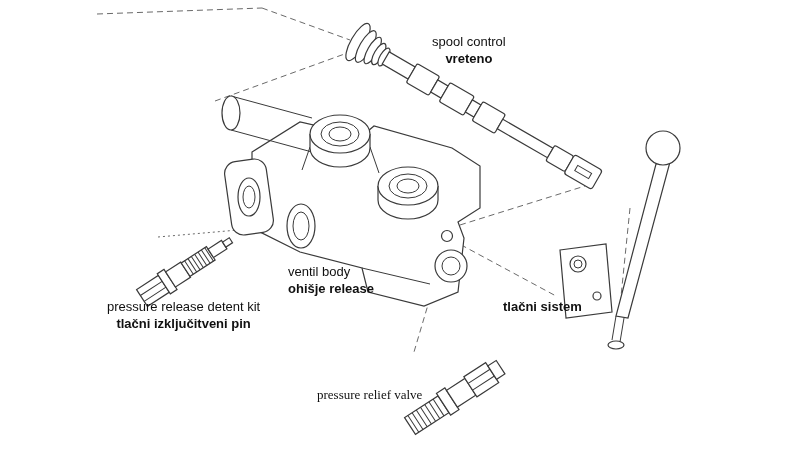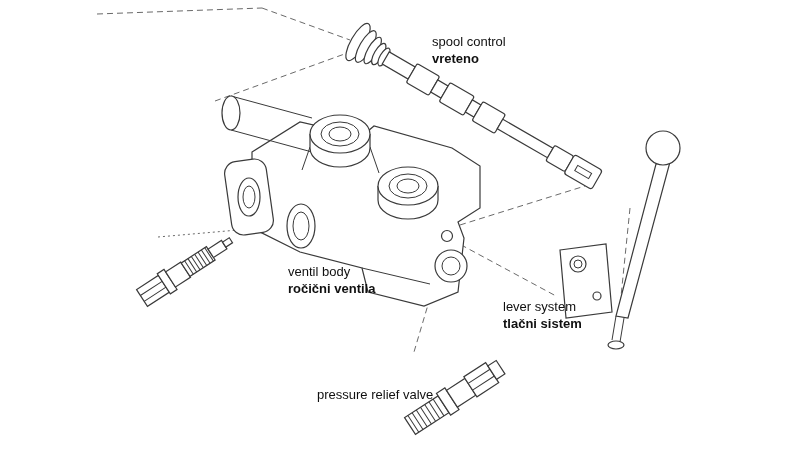--- a/index.html
+++ b/index.html
@@ -1,21 +1,21 @@
 <!DOCTYPE html>
 <html><head>
 <meta charset="utf-8">
 <style>
   html,body{margin:0;padding:0;background:#ffffff;}
   body{width:800px;height:450px;overflow:hidden;font-family:"Liberation Sans",sans-serif;}
   .stage{position:relative;width:800px;height:450px;background:#ffffff;}
   .stage svg{position:absolute;left:0;top:0;}
   .lbl{position:absolute;font-size:13px;color:#101010;line-height:17px;white-space:nowrap;}
   .lbl span{display:block;}
-  .lbl .sl{font-weight:bold;}
+  .lbl .sl{font-weight:bold;text-align:center;}
   .part{fill:#ffffff;stroke:#3a3a3a;stroke-width:1.2;}
   .thin{fill:none;stroke:#3a3a3a;stroke-width:1;}
   .dash{fill:none;stroke:#6a6a6a;stroke-width:1;stroke-dasharray:6 4;}
   .dots{fill:none;stroke:#6a6a6a;stroke-width:1;stroke-dasharray:2 3;}
 </style>
 </head>
 <body>
 
 <div class="stage">
 
@@ -116,28 +116,29 @@
     </g>
   </svg>
 
   <div class="lbl" style="left:432px;top:33px;">
     <span>spool control</span>
     <span class="sl">vreteno</span>
   </div>
 
   <div class="lbl" style="left:288px;top:263px;">
     <span>ventil body</span>
-    <span class="sl">ročični ventila</span>
+    <span class="sl">ohišje release</span>
   </div>
 
   <div class="lbl" style="left:107px;top:298px;">
+    <span>pressure release detent kit</span>
+    <span class="sl">tlačni izključitveni pin</span>
   </div>
 
   <div class="lbl" style="left:503px;top:298px;">
-    <span>lever system</span>
     <span class="sl">tlačni sistem</span>
   </div>
 
-  <div class="lbl" style="left:317px;top:386px;">
+  <div class="lbl" style="left:317px;top:386px;font-family:Liberation Serif, serif;">
     <span>pressure relief valve</span>
   </div>
 
 </div>
 
 </body></html>

